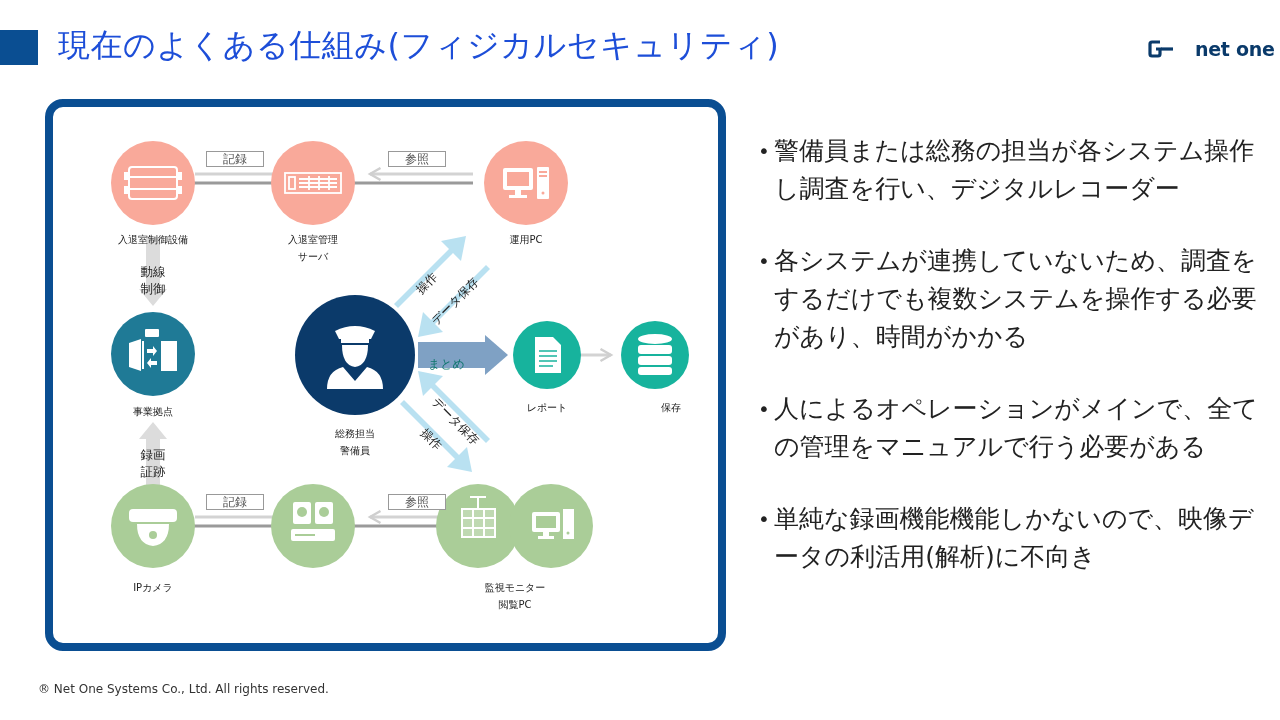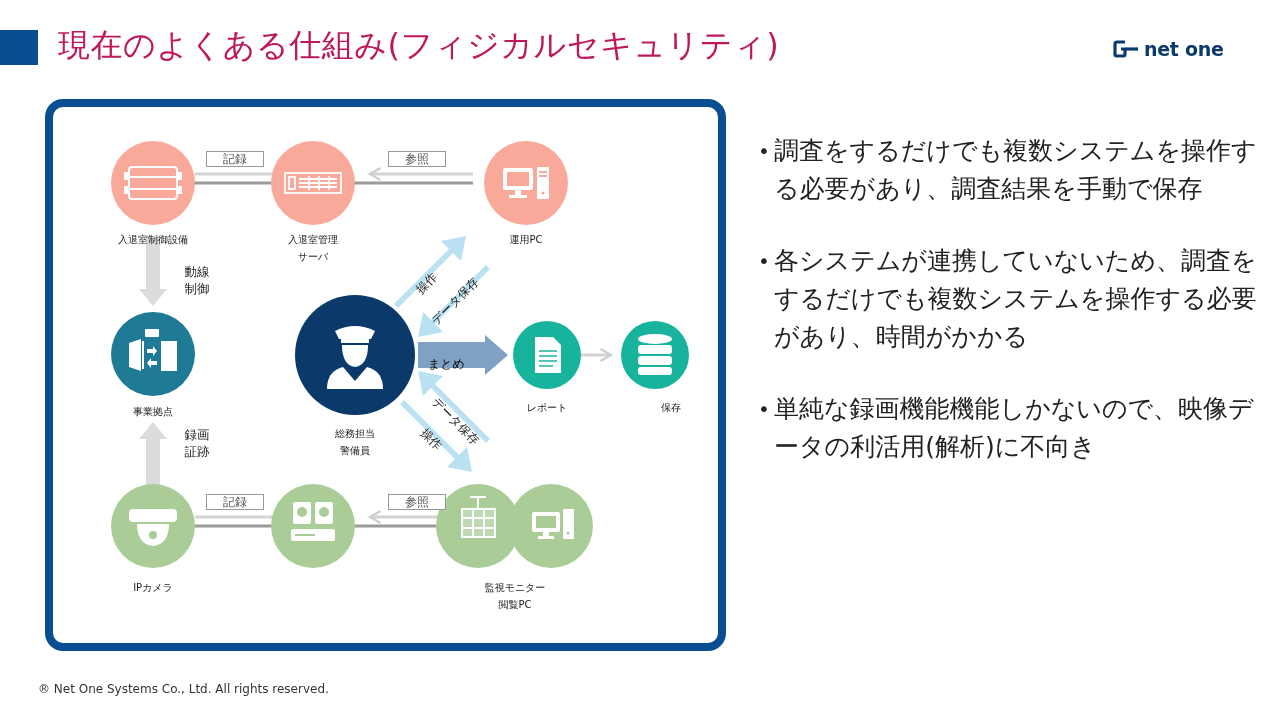--- a/index.html
+++ b/index.html
@@ -1,30 +1,30 @@
 <!DOCTYPE html>
 <html><head>
 <meta charset="utf-8">
 <style>
   * { box-sizing: border-box; margin: 0; padding: 0; }
   html, body { width: 1280px; height: 720px; background: #ffffff; overflow: hidden; }
   body { position: relative; font-family: "DejaVu Sans", "Liberation Sans", sans-serif; color: #222; }
 
   .title-bar { position: absolute; left: 0; top: 30px; width: 38px; height: 35px; background: #0a4e92; }
-  .page-title { position: absolute; left: 58px; top: 24px; font-size: 32px; color: #be185d; letter-spacing: 0.5px; white-space: nowrap; font-weight: 500; }
-
-  .logo { position: absolute; left: 1113px; top: 38px; display: flex; align-items: center; gap: 5px; }
+  .page-title { position: absolute; left: 58px; top: 24px; font-size: 32px; color: #1d4ed8; letter-spacing: 0.5px; white-space: nowrap; font-weight: 500; }
+
+  .logo { position: absolute; left: 1148px; top: 38px; display: flex; align-items: center; gap: 21px; }
   .logo-text { font-size: 19px; font-weight: bold; color: #0a3a6a; letter-spacing: -0.3px; }
 
   .diagram { position: absolute; left: 45px; top: 99px; width: 681px; height: 552px; border: 8px solid #0a4e92; border-radius: 18px; background: #fff; }
   .diagram svg { position: absolute; left: -8px; top: -8px; }
 
   .node-label { position: absolute; font-size: 10px; color: #222; text-align: center; white-space: nowrap; line-height: 17px; transform: translateX(-50%); }
   .edge-tag { position: absolute; font-size: 12px; color: #555; border: 1px solid #999; background: #fff; text-align: center; width: 58px; height: 16px; line-height: 14px; transform: translateX(-50%); }
-  .vert-label { position: absolute; font-size: 12.5px; color: #222; text-align: center; line-height: 17px; transform: translateX(-50%); white-space: nowrap; margin-left: 44px; }
+  .vert-label { position: absolute; font-size: 12.5px; color: #222; text-align: center; line-height: 17px; transform: translateX(-50%); white-space: nowrap; }
   .rot-label { position: absolute; font-size: 12px; color: #222; white-space: nowrap; transform-origin: center; }
 
   .bullets { position: absolute; left: 758px; top: 132px; width: 500px; }
   .bullet { position: relative; padding-left: 16px; font-size: 25px; line-height: 38px; color: #222; margin-bottom: 34px; }
   .bullet::before { content: "•"; position: absolute; left: 0; top: 0; font-size: 20px; }
 
   .footer { position: absolute; left: 38px; top: 682px; font-size: 12px; color: #333; }
 </style>
 </head>
 <body>
@@ -229,29 +229,30 @@
   <div class="node-label" style="left:302px; top:318px; white-space:pre;">総務担当
 警備員</div>
   <div class="node-label" style="left:494px; top:292px;">レポート</div>
   <div class="node-label" style="left:602px; top:292px;margin-left:16px;">保存</div>
   <div class="node-label" style="left:100px; top:472px;">IPカメラ</div>
   <div class="node-label" style="left:462px; top:472px; white-space:pre;">監視モニター
 閲覧PC</div>
 
   <div class="vert-label" style="left:100px; top:156px; white-space:pre;">動線
 制御</div>
-  <div class="vert-label" style="left:100px; top:319px; white-space:pre;text-align:right;">録画
+  <div class="vert-label" style="left:100px; top:339px; white-space:pre;text-align:right;">録画
 証跡</div>
 
   <div class="rot-label" style="left:362px; top:168px; transform: rotate(-45deg);">操作</div>
   <div class="rot-label" style="left:372px; top:186px; transform: rotate(-45deg);">データ保存</div>
-  <div class="rot-label" style="left:375px; top:249px; color:#000000;">まとめ</div>
+  <div class="rot-label" style="left:375px; top:249px; color:#0f766e;">まとめ</div>
   <div class="rot-label" style="left:372px; top:306px; transform: rotate(45deg);">データ保存</div>
   <div class="rot-label" style="left:366px; top:324px; transform: rotate(45deg);">操作</div>
 </div>
 
 <div class="bullets">
-  <div class="bullet">調査をするだけでも複数システムを操作する必要があり、調査結果を手動で保存</div>
+  <div class="bullet">警備員または総務の担当が各システム操作し調査を行い、デジタルレコーダー</div>
   <div class="bullet">各システムが連携していないため、調査をするだけでも複数システムを操作する必要があり、時間がかかる</div>
+  <div class="bullet">人によるオペレーションがメインで、全ての管理をマニュアルで行う必要がある</div>
   <div class="bullet">単純な録画機能機能しかないので、映像データの利活用(解析)に不向き</div>
 </div>
 
 <div class="footer">® Net One Systems Co., Ltd. All rights reserved.</div>
 
 </body></html>

